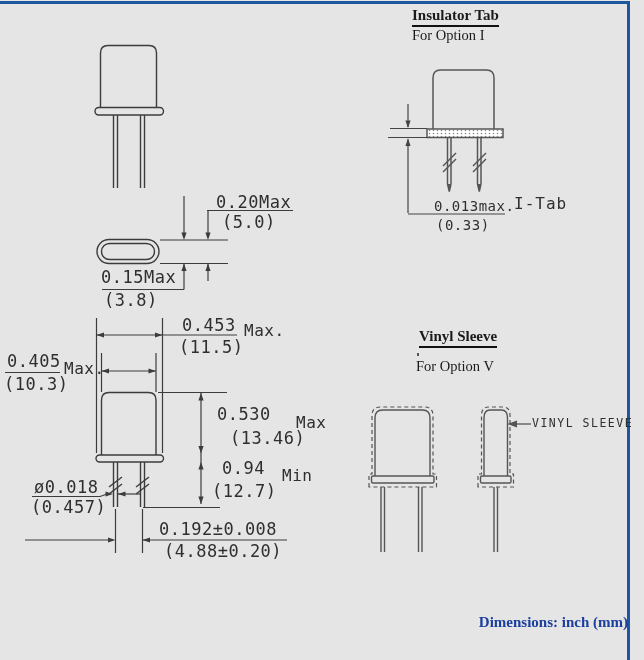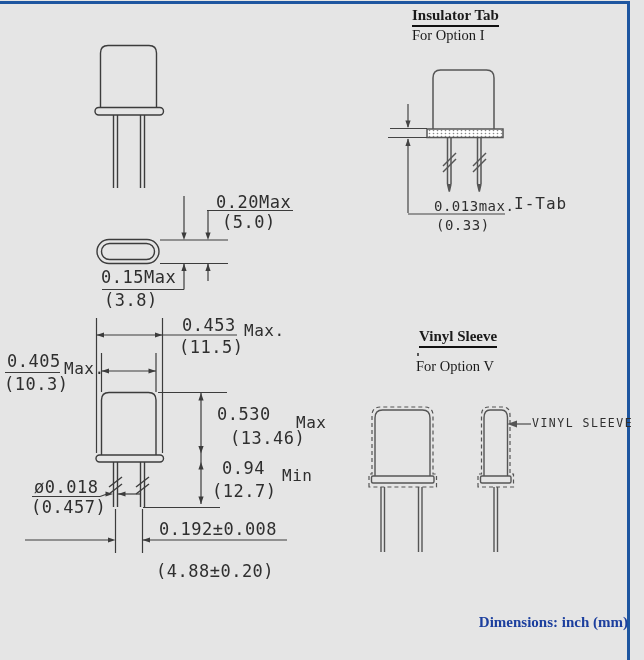--- a/index.html
+++ b/index.html
@@ -187,21 +187,21 @@
   <div class="lbl small" style="left:296px;top:415px;">Max</div>
 
   <div class="lbl" style="left:222px;top:460px;">0.94</div>
   <div class="lbl" style="left:212px;top:483px;">(12.7)</div>
   <div class="lbl small" style="left:282px;top:468px;">Min</div>
 
   <div class="lbl" style="left:34px;top:479px;">ø0.018</div>
   <div class="lbl" style="left:31px;top:499px;text-align:center;">(0.457)</div>
 
   <div class="lbl" style="left:159px;top:521px;">0.192±0.008</div>
-  <div class="lbl" style="left:156px;top:543px;margin-top:20px;">(4.88±0.20)</div>
+  <div class="lbl" style="left:164px;top:543px;">(4.88±0.20)</div>
 
   <div class="lbl tiny" style="left:422px;top:199px;margin-left:12px;">0.013max.</div>
   <div class="lbl itab" style="left:506px;top:196px;">I-Tab</div>
   <div class="lbl tiny" style="left:436px;top:218px;">(0.33)</div>
 
   <div class="lbl callout" style="left:532px;top:418px;">VINYL SLEEVE</div>
 
   <div class="footer-note">Dimensions: inch (mm)</div>
 
 </div>

